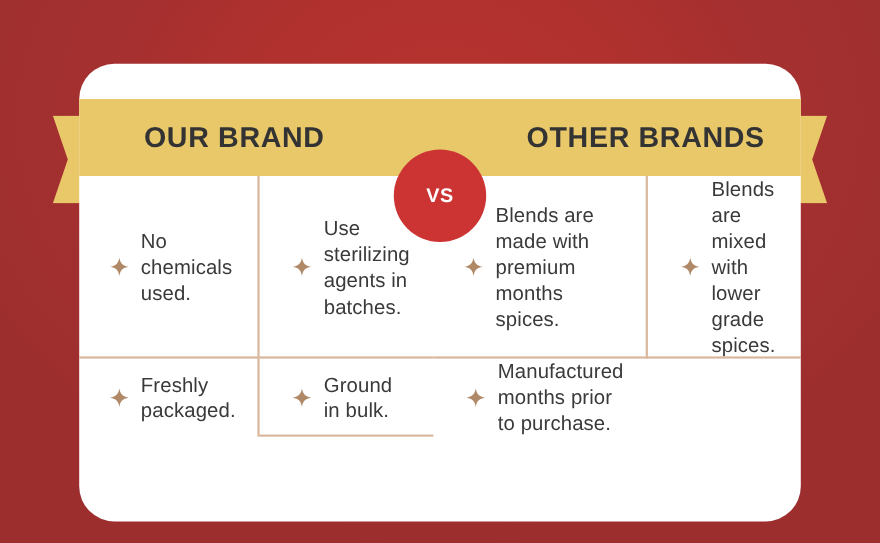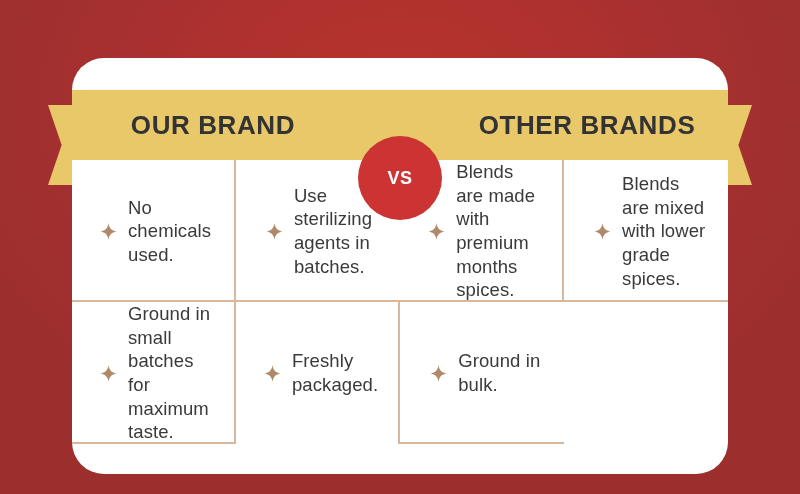--- a/index.html
+++ b/index.html
@@ -184,38 +184,38 @@
         </svg>
         <span class="item-text">Blends are made with premium months spices.</span>
       </div>
       <div class="cell col-right hdiv">
         <svg class="sparkle" viewBox="0 0 24 24" aria-hidden="true">
           <path fill="currentColor" d="M12 0 C13.1 7.6 16.4 10.9 24 12 C16.4 13.1 13.1 16.4 12 24 C10.9 16.4 7.6 13.1 0 12 C7.6 10.9 10.9 7.6 12 0 Z"></path>
         </svg>
         <span class="item-text">Blends are mixed with lower grade spices.</span>
       </div>
 
-      <div class="cell col-left hdiv vdiv">
-        <svg class="sparkle" viewBox="0 0 24 24" aria-hidden="true">
-          <path fill="currentColor" d="M12 0 C13.1 7.6 16.4 10.9 24 12 C16.4 13.1 13.1 16.4 12 24 C10.9 16.4 7.6 13.1 0 12 C7.6 10.9 10.9 7.6 12 0 Z"></path>
-        </svg>
-        <span class="item-text">Ground in small batches for maximum taste.</span>
-      </div>
       <div class="cell col-left vdiv">
         <svg class="sparkle" viewBox="0 0 24 24" aria-hidden="true">
           <path fill="currentColor" d="M12 0 C13.1 7.6 16.4 10.9 24 12 C16.4 13.1 13.1 16.4 12 24 C10.9 16.4 7.6 13.1 0 12 C7.6 10.9 10.9 7.6 12 0 Z"></path>
         </svg>
         <span class="item-text">Freshly packaged.</span>
       </div>
 
       <div class="cell col-right hdiv">
         <svg class="sparkle" viewBox="0 0 24 24" aria-hidden="true">
           <path fill="currentColor" d="M12 0 C13.1 7.6 16.4 10.9 24 12 C16.4 13.1 13.1 16.4 12 24 C10.9 16.4 7.6 13.1 0 12 C7.6 10.9 10.9 7.6 12 0 Z"></path>
         </svg>
         <span class="item-text">Ground in bulk.</span>
+      </div>
+      <div class="cell col-right">
+        <svg class="sparkle" viewBox="0 0 24 24" aria-hidden="true">
+          <path fill="currentColor" d="M12 0 C13.1 7.6 16.4 10.9 24 12 C16.4 13.1 13.1 16.4 12 24 C10.9 16.4 7.6 13.1 0 12 C7.6 10.9 10.9 7.6 12 0 Z"></path>
+        </svg>
+        <span class="item-text">Manufactured months prior to purchase.</span>
       </div>
 
     </div>
 
     <div id="vs-badge">
       <span id="vs-label">VS</span>
     </div>
 
   </div>
 </div>

